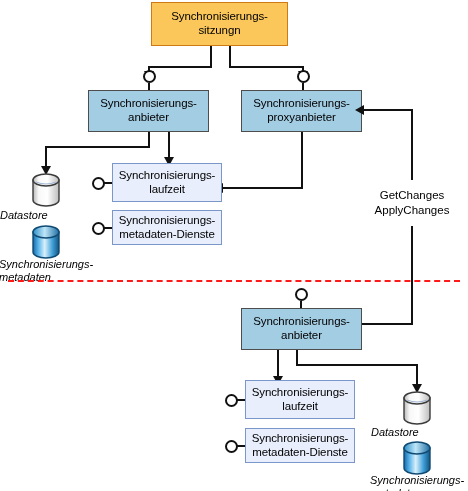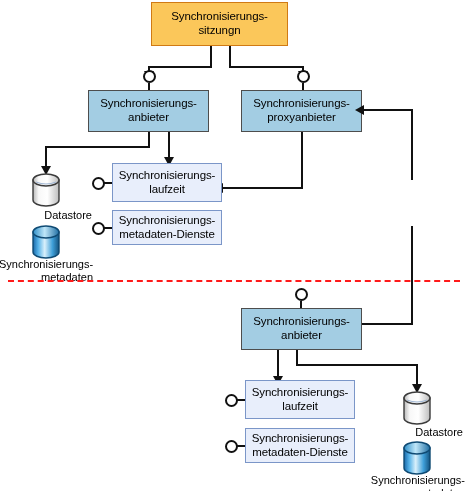--- a/index.html
+++ b/index.html
@@ -73,25 +73,26 @@
     position: absolute;
     width: 13px; height: 13px;
     border: 2px solid #111111;
     border-radius: 50%;
     background: #ffffff;
     box-sizing: border-box;
   }
   .cyl { position: absolute; }
   .caption {
     position: absolute;
-    text-align: right;
+    text-align: left;
     font-size: 11px;
     color: #000000;
     line-height: 1.18;
     white-space: pre-line;
+    font-style: italic;
   }
   .opcaption {
     position: absolute;
     text-align: center;
     font-size: 11.5px;
     color: #000000;
     line-height: 1.3;
     white-space: pre-line;
   }
 </style>
@@ -180,20 +181,22 @@
     <path d="M3 7 L3 27 A13 6 0 0 0 29 27 L29 7 Z" fill="url(#gblue)" stroke="#0f4a73" stroke-width="1.4"></path>
     <ellipse cx="16" cy="7" rx="13" ry="6" fill="url(#gbluetop)" stroke="#0f4a73" stroke-width="1.4"></ellipse>
   </svg>
   <div class="caption" style="left:-1px; top:258px; width:94px;">Synchronisierungs-
 metadaten</div>
 
   <div class="line hline" style="left:360px; top:109px; width:53px;"></div>
   <div class="arrow-left" style="left:355px; top:105px;"></div>
   <div class="line vline" style="left:411px; top:109px; height:71px;"></div>
 
+  <div class="opcaption" style="left:361px; top:188px; width:102px;">GetChanges
+ApplyChanges</div>
 
   <div class="line vline" style="left:411px; top:226px; height:99px;"></div>
   <div class="line hline" style="left:342px; top:323px; width:71px;"></div>
   <div class="arrow-left" style="left:336px; top:319px;"></div>
 
   <div class="redline" style="left:8px; top:280px; width:452px;"></div>
 
   <div class="socket" style="left:295px; top:288px;"></div>
   <div class="line vline" style="left:300px; top:301px; height:7px;"></div>
 

